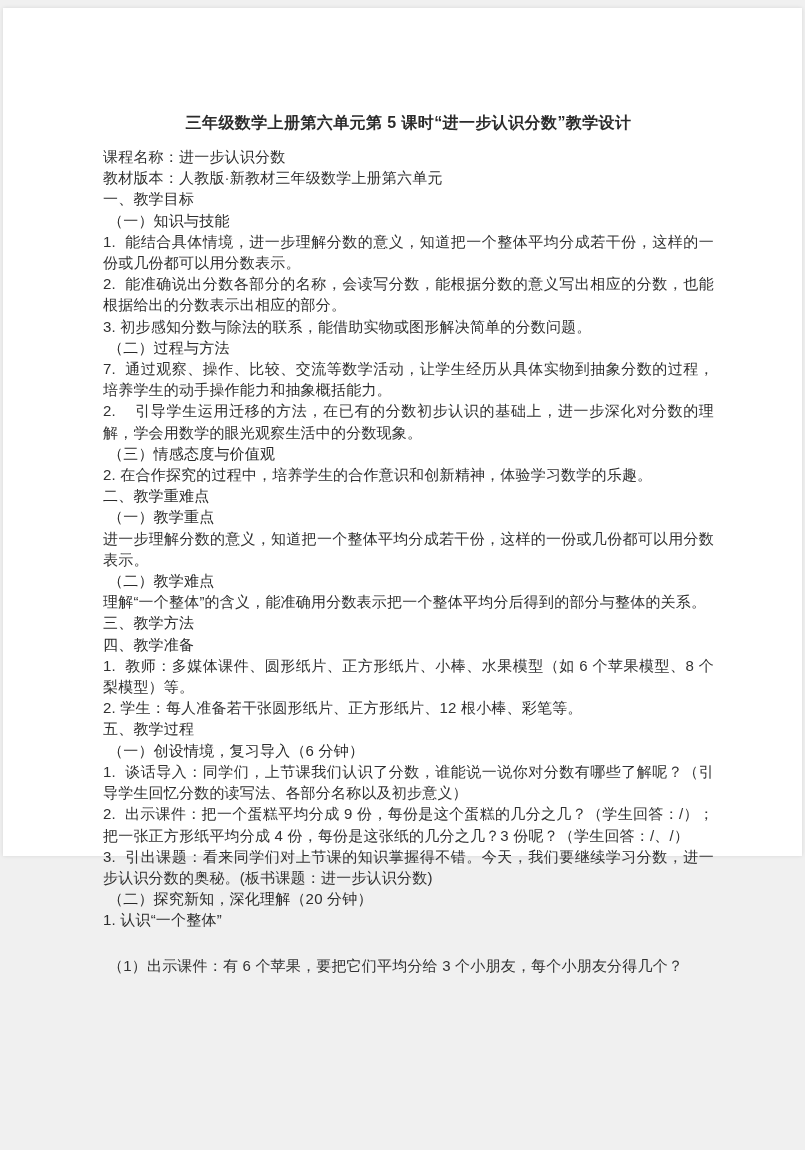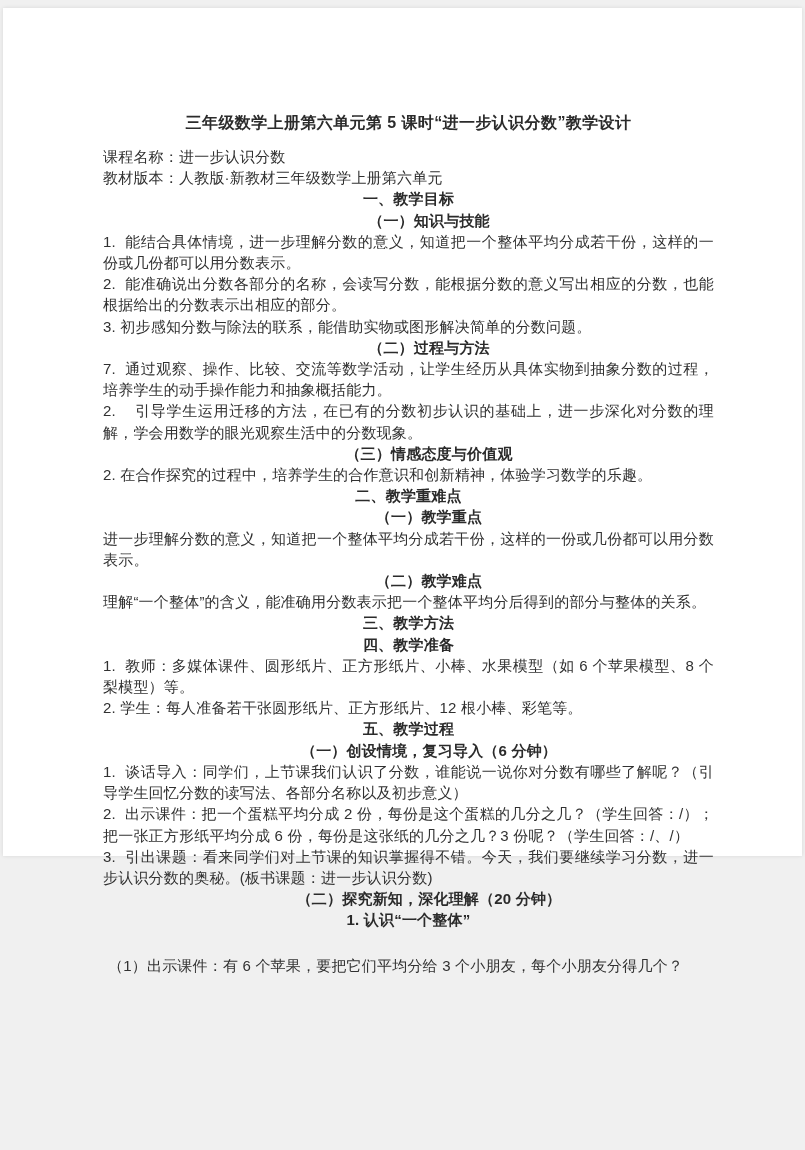--- a/index.html
+++ b/index.html
@@ -41,25 +41,25 @@
   .para {
     margin: 0;
     font-size: 15px;
     line-height: 21.2px;
     letter-spacing: 0.2px;
     text-align: justify;
     white-space: pre-wrap;
     word-break: break-all;
   }
   .para.h1, .para.h2, .para.h3 {
-    font-weight: 700;
+    font-weight: 400;
     color: #2b2b2b;
-    text-align: center;
+    text-align: left;
   }
-  .para.h2 { padding-left: 5px; margin-left: 36px; }
+  .para.h2 { padding-left: 5px; }
   .para.body-indent { padding-left: 5px; margin-top: 24px; }
 </style>
 </head>
 <body>
 
 <div class="viewer">
   <div class="sheet">
     <h1 class="doc-title">三年级数学上册第六单元第 5 课时“进一步认识分数”教学设计</h1>
     <div>
         <p class="para meta">课程名称：进一步认识分数</p>
@@ -79,20 +79,20 @@
         <p class="para body">进一步理解分数的意义，知道把一个整体平均分成若干份，这样的一份或几份都可以用分数表示。</p>
         <p class="para h2">（二）教学难点</p>
         <p class="para body">理解“一个整体”的含义，能准确用分数表示把一个整体平均分后得到的部分与整体的关系。</p>
         <p class="para h1">三、教学方法</p>
         <p class="para h1">四、教学准备</p>
         <p class="para body">1.  教师：多媒体课件、圆形纸片、正方形纸片、小棒、水果模型（如 6 个苹果模型、8 个梨模型）等。</p>
         <p class="para body">2. 学生：每人准备若干张圆形纸片、正方形纸片、12 根小棒、彩笔等。</p>
         <p class="para h1">五、教学过程</p>
         <p class="para h2">（一）创设情境，复习导入（6 分钟）</p>
         <p class="para body">1.  谈话导入：同学们，上节课我们认识了分数，谁能说一说你对分数有哪些了解呢？（引导学生回忆分数的读写法、各部分名称以及初步意义）</p>
-        <p class="para body">2.  出示课件：把一个蛋糕平均分成 2 份，每份是这个蛋糕的几分之几？（学生回答：/）；把一张正方形纸平均分成 6 份，每份是这张纸的几分之几？3 份呢？（学生回答：/、/）</p>
+        <p class="para body">2.  出示课件：把一个蛋糕平均分成 9 份，每份是这个蛋糕的几分之几？（学生回答：/）；把一张正方形纸平均分成 4 份，每份是这张纸的几分之几？3 份呢？（学生回答：/、/）</p>
         <p class="para body">3.  引出课题：看来同学们对上节课的知识掌握得不错。今天，我们要继续学习分数，进一步认识分数的奥秘。(板书课题：进一步认识分数)</p>
         <p class="para h2">（二）探究新知，深化理解（20 分钟）</p>
         <p class="para h3">1. 认识“一个整体”</p>
         <p class="para body-indent">（1）出示课件：有 6 个苹果，要把它们平均分给 3 个小朋友，每个小朋友分得几个？</p>
       </div>
   </div>
 </div>
 
 </body></html>

